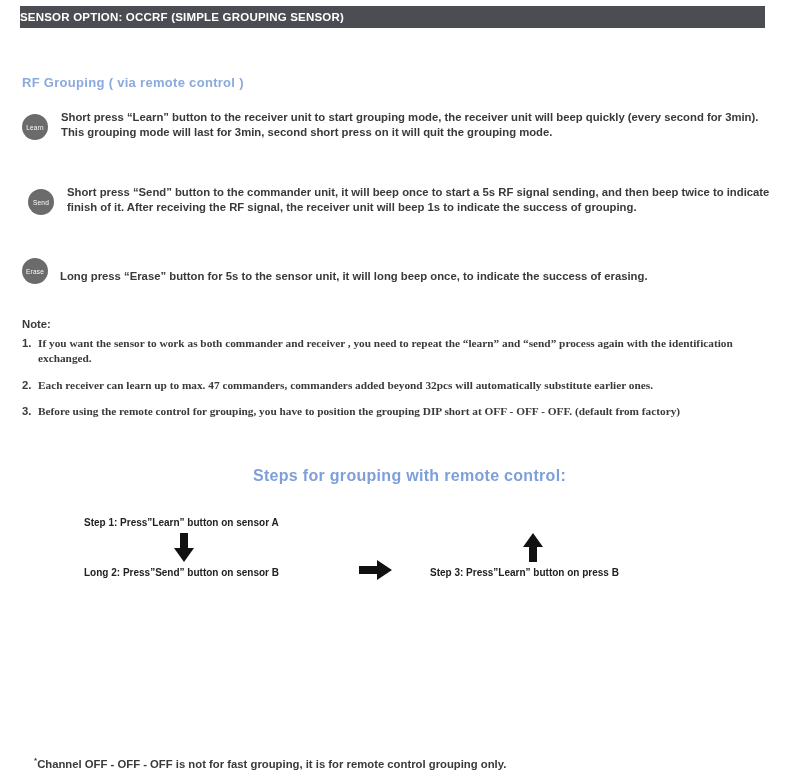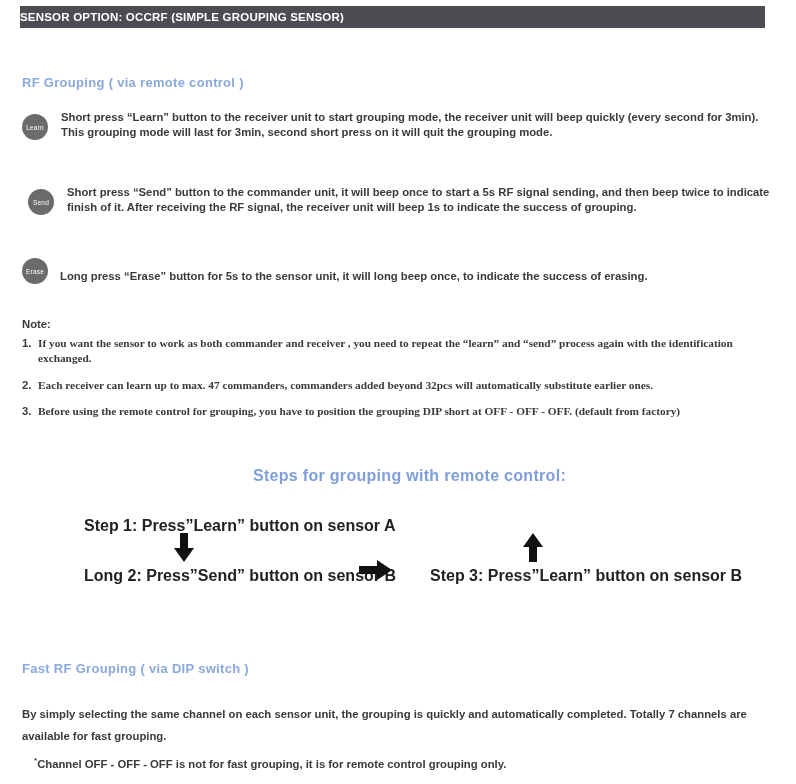--- a/index.html
+++ b/index.html
@@ -73,21 +73,21 @@
     color:#3a3a3a;
     margin-bottom:11px;
   }
   .note-num{flex:0 0 auto;width:16px;}
   .note-body{flex:1 1 auto;font-family:Liberation Serif, serif;}
 
   
   .steps-area{position:absolute;left:0;top:505px;width:796px;height:95px;}
   .step-label{
     position:absolute;
-    font-size:16px;font-weight:bold;color:#222222;
+    font-size:10px;font-weight:bold;color:#222222;
     white-space:nowrap;
     text-align:right;
   }
   #step1{left:84px;top:12px;}
   #step2{left:84px;top:62px;}
   #step4{left:430px;top:12px;}
   #step3{left:430px;top:62px;}
 
   .arrow{position:absolute;}
   #arrow-down{left:173px;top:28px;}
@@ -148,42 +148,40 @@
       <span class="note-body">Before using the remote control for grouping, you have to position the grouping DIP short at OFF - OFF - OFF. (default from factory)</span>
     </div>
   </div>
 
   <div class="blue-heading" id="steps-heading">Steps for grouping with remote control:</div>
 
   <div class="steps-area">
 
     <div class="step-label" id="step1">Step 1: Press”Learn” button on sensor A</div>
     <div class="step-label" id="step2">Long 2: Press”Send” button on sensor B</div>
-    <div class="step-label" id="step3">Step 3: Press”Learn” button on sensor B</div>
+    <div class="step-label" id="step3">Step 3: Press”Learn” button on press B</div>
 
     <span class="arrow" id="arrow-down">
       <svg width="22" height="30" viewBox="0 0 22 30">
         <polygon points="7,0 15,0 15,15 21,15 11,29 1,15 7,15" fill="#111111"></polygon>
       </svg>
     </span>
 
     <span class="arrow" id="arrow-up">
       <svg width="22" height="30" viewBox="0 0 22 30">
         <polygon points="11,0 21,14 15,14 15,29 7,29 7,14 1,14" fill="#111111"></polygon>
       </svg>
     </span>
 
     <span class="arrow" id="arrow-right">
       <svg width="34" height="22" viewBox="0 0 34 22">
         <polygon points="0,7 18,7 18,1 33,11 18,21 18,15 0,15" fill="#111111"></polygon>
       </svg>
     </span>
   </div>
 
-  <div class="blue-heading" id="fast-rf-heading">Fast RF Grouping ( via DIP switch )</div>
 
-  <div class="body-para" id="fast-p1">By simply selecting the same channel on each sensor unit, the grouping is quickly and automatically completed. Totally 7 channels are available for fast grouping.</div>
 
   <div class="body-para" id="fast-note">
     <span class="star">*</span><span>Channel OFF - OFF - OFF is not for fast grouping, it is for remote control grouping only.</span>
   </div>
 
 </div>
 
 </body></html>

